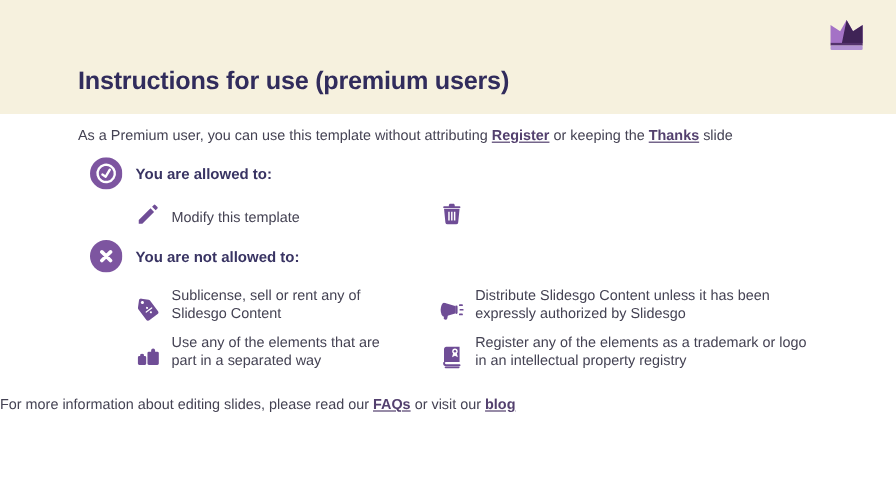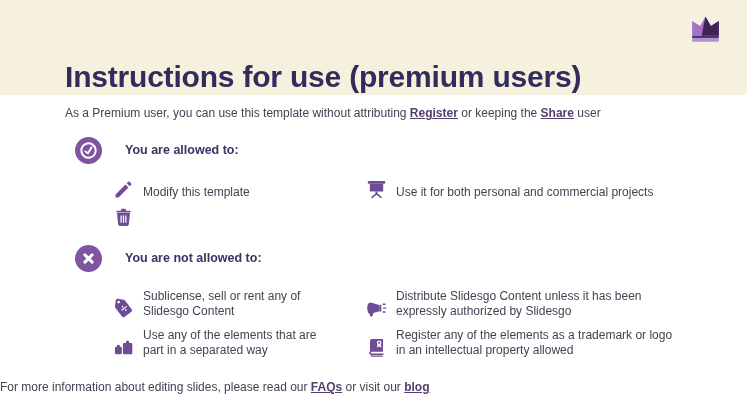--- a/index.html
+++ b/index.html
@@ -2,29 +2,29 @@
 <html><head>
 <meta charset="utf-8">
 <style>
   html,body{margin:0;padding:0;background:#e9e9e9;}
   .slide{
     position:relative;width:747px;height:420px;background:#ffffff;
     font-family:"Liberation Sans",sans-serif;overflow:hidden;margin:0 auto;
   }
   .band{height:95px;background:#f6f1de;position:relative;}
   .title{
-    position:absolute;left:65px;bottom:1px;margin:0;
-    font-size:30px;font-weight:bold;color:#312c5c;letter-spacing:-.2px;
+    position:absolute;left:65px;bottom:15px;margin:0;
+    font-size:21px;font-weight:bold;color:#312c5c;letter-spacing:-.2px;
   }
   .crown{position:absolute;top:12px;right:24px;width:35px;height:31px;}
   .intro{margin:11px 0 0 65px;font-size:12px;color:#444253;}
   .lnk{color:#53406e;font-weight:bold;text-decoration:underline;cursor:pointer;}
   .sec{margin-left:75px;}
   .sec-head{display:flex;align-items:center;gap:11px;margin-top:11px;}
-  .sec-head h2{margin:12px;font-size:12.5px;font-weight:bold;color:#393463;}
+  .sec-head h2{margin:0;font-size:12.5px;font-weight:bold;color:#393463;}
   .badge{width:27px;height:27px;flex:0 0 27px;display:flex;}
   .items{display:grid;grid-template-columns:253px auto;margin:10px 0 0 38px;row-gap:7px;}
   .item{display:flex;gap:9px;align-items:flex-end;}
   .icon{width:21px;height:21px;flex:0 0 21px;display:flex;}
   .icon svg{width:21px;height:21px;}
   .item-text{font-size:12px;line-height:15px;color:#444253;white-space:pre-line;padding-top:2px;}
   .footer{margin-top:22px;text-align:left;font-size:12px;color:#444253;}
 </style>
 </head>
 <body>
@@ -36,21 +36,21 @@
     <span class="crown">
       <svg viewBox="0 0 34 30" width="35" height="31">
         <path d="M4 23 V8.6 L11.8 13.6 L17 4.4 L22.2 13.6 L30 8.6 V23 Z" fill="#a472c6"></path>
         <path d="M17 4.4 L22.2 13.6 L30 8.6 V23 H13.2 Z" fill="#3f2356"></path>
         <rect x="4" y="23" width="26" height="2.2" fill="#53326c"></rect>
         <rect x="4" y="25.2" width="26" height="3.6" rx="1" fill="#b292d3"></rect>
       </svg>
     </span>
   </header>
 
-  <p class="intro"><span>As a Premium user, you can use this template without attributing </span><a class="lnk">Register</a><span> or keeping the </span><a class="lnk">Share</a><span> user</span></p>
+  <p class="intro"><span>As a Premium user, you can use this template without attributing </span><a class="lnk">Register</a><span> or keeping the </span><a class="lnk">Thanks</a><span> slide</span></p>
 
   <section class="sec">
     <div class="sec-head">
       <span class="badge">
         <svg viewBox="0 0 27 27">
           <circle cx="13.5" cy="13.5" r="13.5" fill="#7d55a0"></circle>
           <g transform="rotate(-12 13.5 13.5)" fill="none" stroke="#ffffff" stroke-width="2" stroke-linecap="round" stroke-linejoin="round">
             <circle cx="13.5" cy="13.5" r="7.2"></circle>
             <path d="M10.2 13.8l2.3 2.3 4.6-5"></path>
           </g>
@@ -63,33 +63,20 @@
       <div class="item">
         <span class="icon">
           <svg viewBox="0 0 24 24" fill="#6f4d96">
             <path d="M3 17.6V21h3.4L17.6 9.8l-3.4-3.4L3 17.6z"></path>
             <path d="M20.8 6.6c.4-.4.4-1 0-1.4l-2-2a1 1 0 0 0-1.4 0l-1.7 1.7 3.4 3.4 1.7-1.7z"></path>
           </svg>
         </span>
         <span class="item-text">Modify this template</span>
       </div>
 
-      <div class="item">
-        <span class="icon">
-          <svg viewBox="0 0 24 24" fill="#6f4d96">
-            <rect x="2" y="2.2" width="20" height="3.2" rx="1.1"></rect>
-            <rect x="4.4" y="5.4" width="15.2" height="8.8" rx="0.6"></rect>
-            <rect x="10.9" y="14.2" width="2.2" height="2.6"></rect>
-            <g stroke="#6f4d96" stroke-width="1.9" stroke-linecap="round" fill="none">
-              <path d="M12 16.6l-5 4.4M12 16.6l5 4.4"></path>
-            </g>
-          </svg>
-        </span>
-        <span class="item-text">Use it for both personal and commercial projects</span>
-      </div>
 
 
       <div class="item">
         <span class="icon">
           <svg viewBox="0 0 24 24" fill="#6f4d96">
             <path d="M4.6 6.8h14.8l-1.3 13a2 2 0 0 1-2 1.8H7.9a2 2 0 0 1-2-1.8l-1.3-13z"></path>
             <path d="M9.2 4.4v-.9c0-.8.6-1.4 1.4-1.4h2.8c.8 0 1.4.6 1.4 1.4v.9h4.5a.9.9 0 1 1 0 1.8H4.7a.9.9 0 0 1 0-1.8h4.5z"></path>
             <g stroke="#ffffff" stroke-width="1.4">
                 <path d="M9.3 9.6v8.4M12 9.6v8.4M14.7 9.6v8.4"></path>
               </g>
@@ -161,21 +148,21 @@
           <svg viewBox="0 0 24 24" fill="#6f4d96">
             <path d="M4.6 4.4c0-1.2 1-2.2 2.2-2.2h12.6v14.6H6.8c-.8 0-1.6.3-2.2.8V4.4z"></path>
             <path d="M4.6 17.6c0 1.2 1 2.2 2.2 2.2h12.6" stroke="#6f4d96" stroke-width="1.8" fill="none" stroke-linecap="round"></path>
             <rect x="5.2" y="21" width="14.2" height="1.7" rx=".85"></rect>
             <circle cx="15" cy="6.6" r="2.6" fill="#ffffff"></circle>
             <path d="M13.3 8.2l-1.1 4 2.8-1.5 2.8 1.5-1.1-4z" fill="#ffffff"></path>
             <circle cx="15" cy="6.6" r="1.2" fill="#6f4d96"></circle>
           </svg>
         </span>
         <span class="item-text">Register any of the elements as a trademark or logo
-in an intellectual property allowed</span>
+in an intellectual property registry</span>
       </div>
 
     </div>
   </section>
 
   <p class="footer"><span>For more information about editing slides, please read our </span><a class="lnk">FAQs</a><span> or visit our </span><a class="lnk">blog</a></p>
 
 </div>
 
 </body></html>

